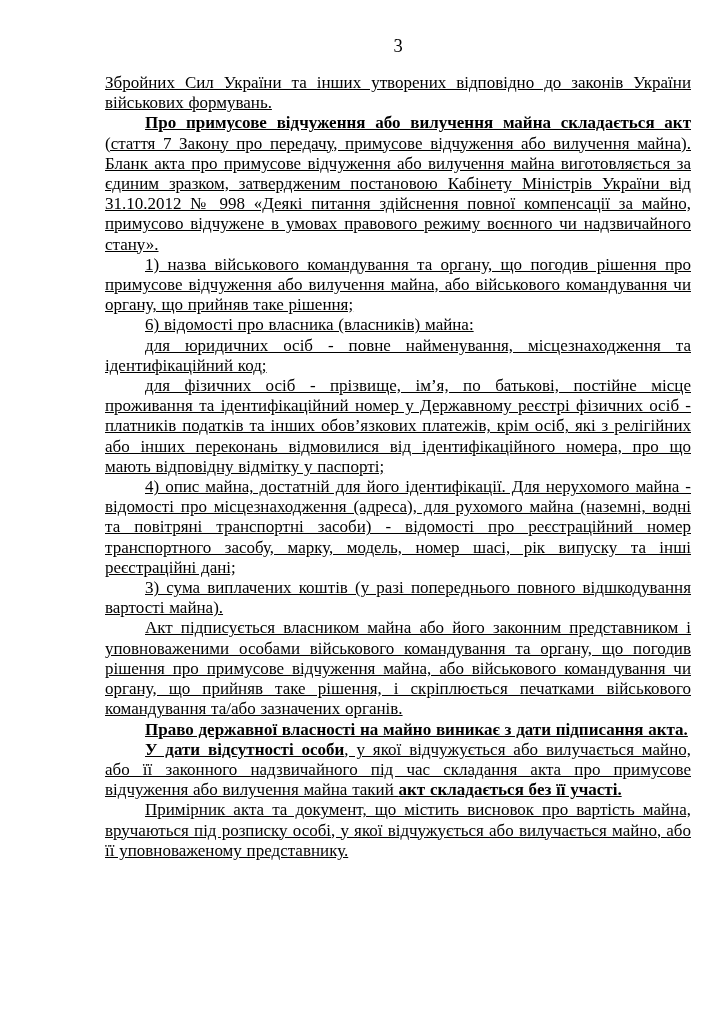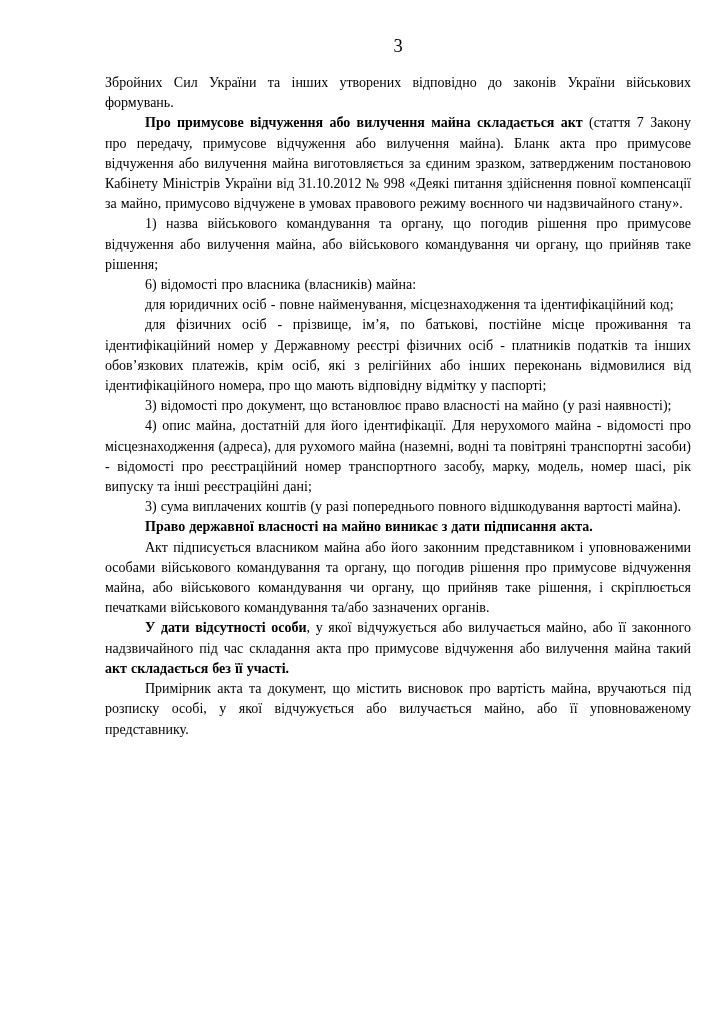--- a/index.html
+++ b/index.html
@@ -24,46 +24,46 @@
   }
   .page-number {
     text-align: center;
     font-size: 18.5px;
     line-height: 21px;
     margin-bottom: 16px;
   }
   .doc-body p {
     margin: 0;
     padding: 0;
-    font-size: 14px;
+    font-size: 17px;
     line-height: 20.2px;
     text-align: justify;
     text-indent: 40px;
     word-spacing: 0.5px;
+    text-decoration: underline;
   }
   .doc-body p.no-indent {
     text-indent: 0;
   }
   .doc-body b {
     font-weight: bold;
   }
 </style>
 </head>
 <body>
 
 <div class="page">
   <div class="page-number">3</div>
   <div class="doc-body">
       <p class="no-indent"><span>Збройних Сил України та інших утворених відповідно до законів України військових формувань.</span></p>
       <p><b>Про примусове відчуження або вилучення майна складається акт</b><span> (стаття 7 Закону про передачу, примусове відчуження або вилучення майна). Бланк акта про примусове відчуження або вилучення майна виготовляється за єдиним зразком, затвердженим постановою Кабінету Міністрів України від 31.10.2012 № 998 «Деякі питання здійснення повної компенсації за майно, примусово відчужене в умовах правового режиму воєнного чи надзвичайного стану».</span></p>
       <p><span>1) назва військового командування та органу, що погодив рішення про примусове відчуження або вилучення майна, або військового командування чи органу, що прийняв таке рішення;</span></p>
       <p><span>6) відомості про власника (власників) майна:</span></p>
       <p><span>для юридичних осіб - повне найменування, місцезнаходження та ідентифікаційний код;</span></p>
       <p><span>для фізичних осіб - прізвище, ім’я, по батькові, постійне місце проживання та ідентифікаційний номер у Державному реєстрі фізичних осіб - платників податків та інших обов’язкових платежів, крім осіб, які з релігійних або інших переконань відмовилися від ідентифікаційного номера, про що мають відповідну відмітку у паспорті;</span></p>
-      <p><span>3) відомості про документ, що встановлює право власності на майно (у разі наявності);</span></p>
       <p><span>4) опис майна, достатній для його ідентифікації. Для нерухомого майна - відомості про місцезнаходження (адреса), для рухомого майна (наземні, водні та повітряні транспортні засоби) - відомості про реєстраційний номер транспортного засобу, марку, модель, номер шасі, рік випуску та інші реєстраційні дані;</span></p>
       <p><span>3) сума виплачених коштів (у разі попереднього повного відшкодування вартості майна).</span></p>
+      <p><span>Акт підписується власником майна або його законним представником і уповноваженими особами військового командування та органу, що погодив рішення про примусове відчуження майна, або військового командування чи органу, що прийняв таке рішення, і скріплюється печатками військового командування та/або зазначених органів.</span></p>
       <p><b>Право державної власності на майно виникає з дати підписання акта.</b></p>
-      <p><span>Акт підписується власником майна або його законним представником і уповноваженими особами військового командування та органу, що погодив рішення про примусове відчуження майна, або військового командування чи органу, що прийняв таке рішення, і скріплюється печатками військового командування та/або зазначених органів.</span></p>
       <p><b>У дати відсутності особи</b><span>, у якої відчужується або вилучається майно, або її законного надзвичайного під час складання акта про примусове відчуження або вилучення майна такий </span><b>акт складається без її участі.</b></p>
       <p><span>Примірник акта та документ, що містить висновок про вартість майна, вручаються під розписку особі, у якої відчужується або вилучається майно, або її уповноваженому представнику.</span></p>
     </div>
 </div>
 
 </body></html>

